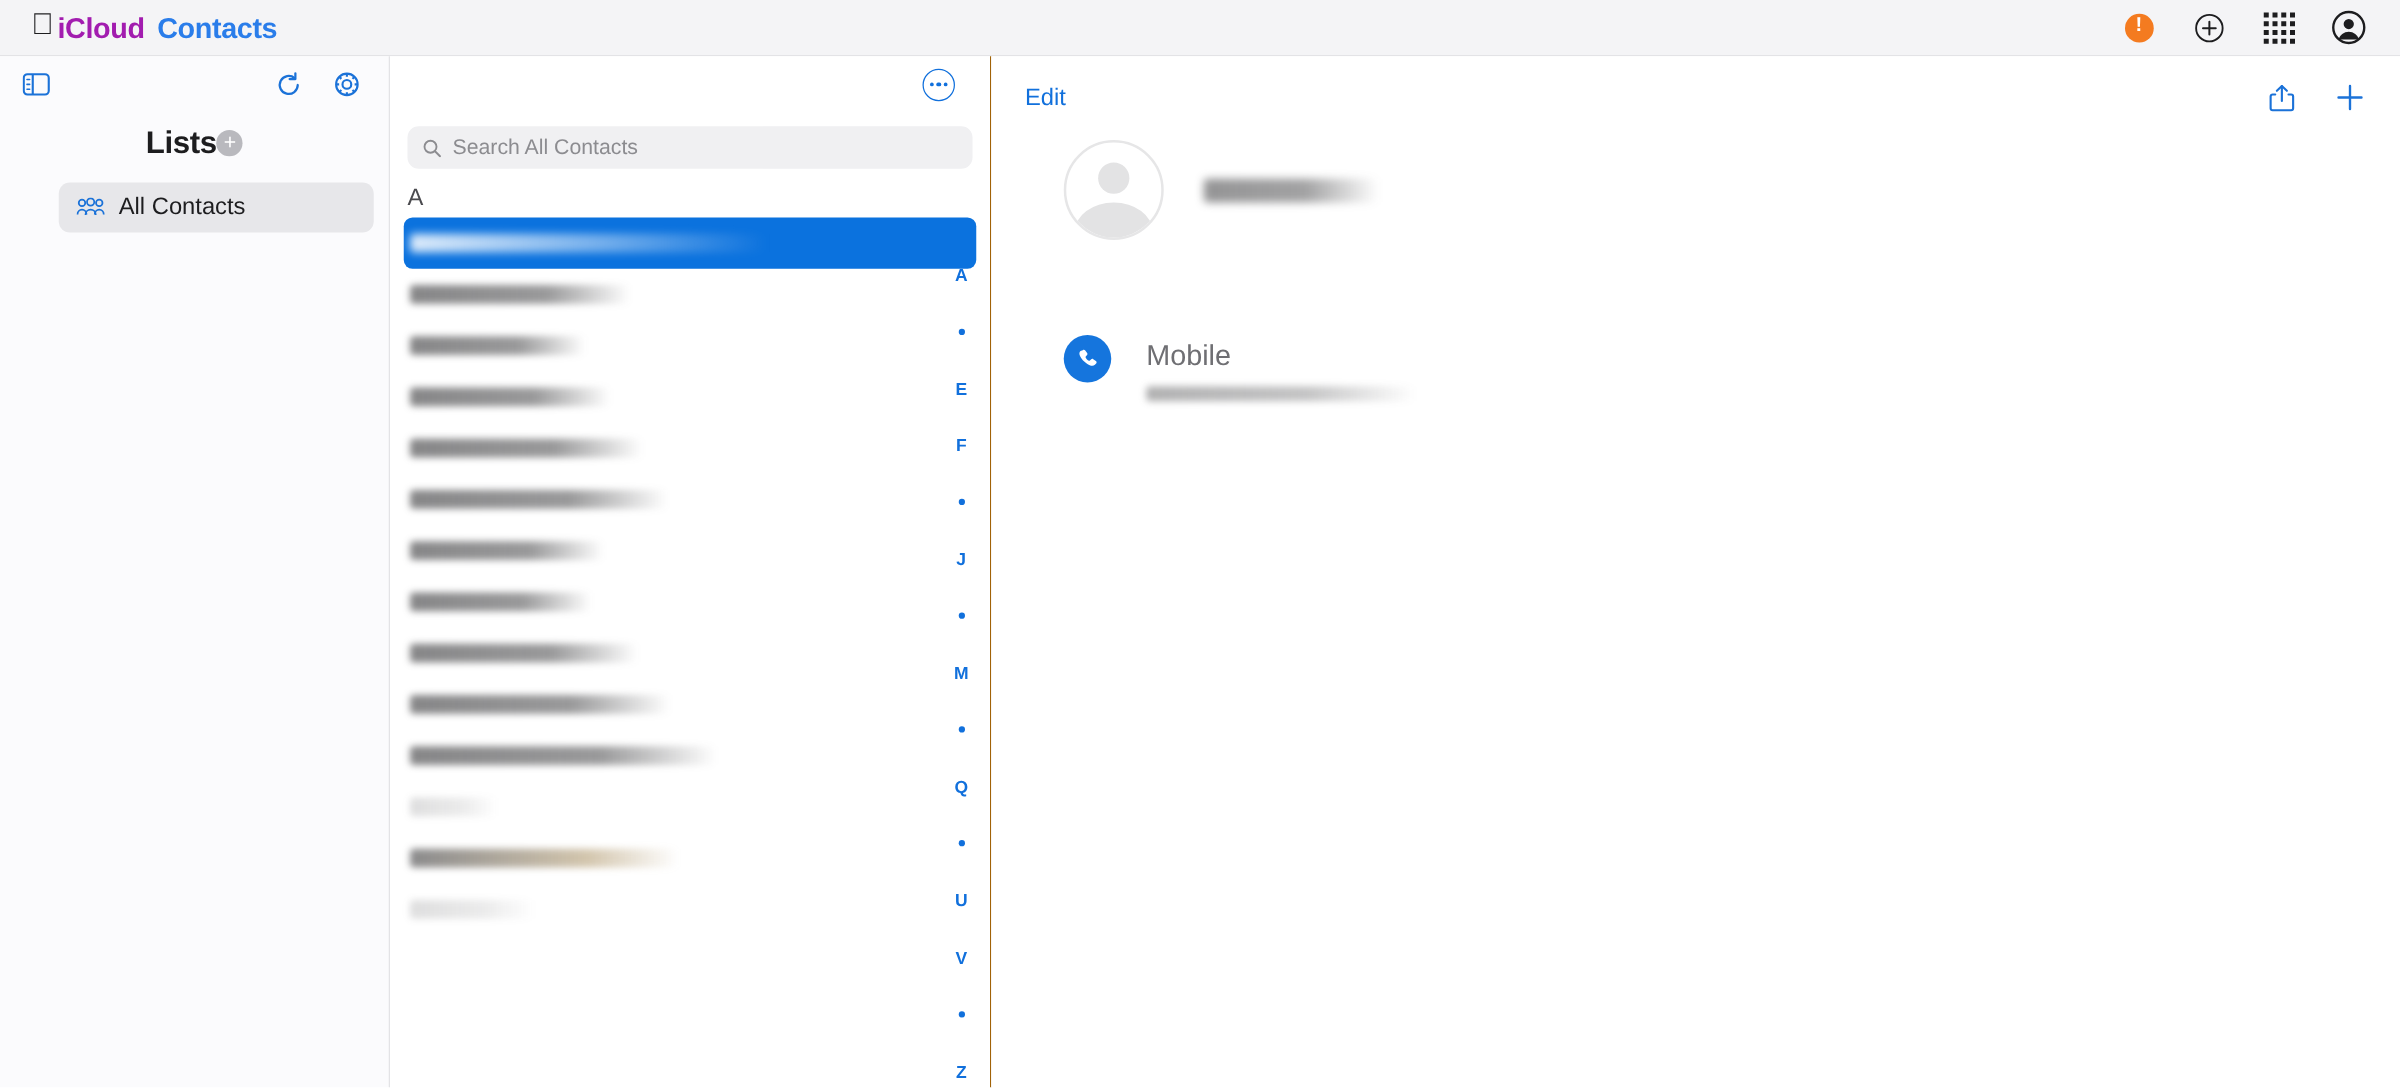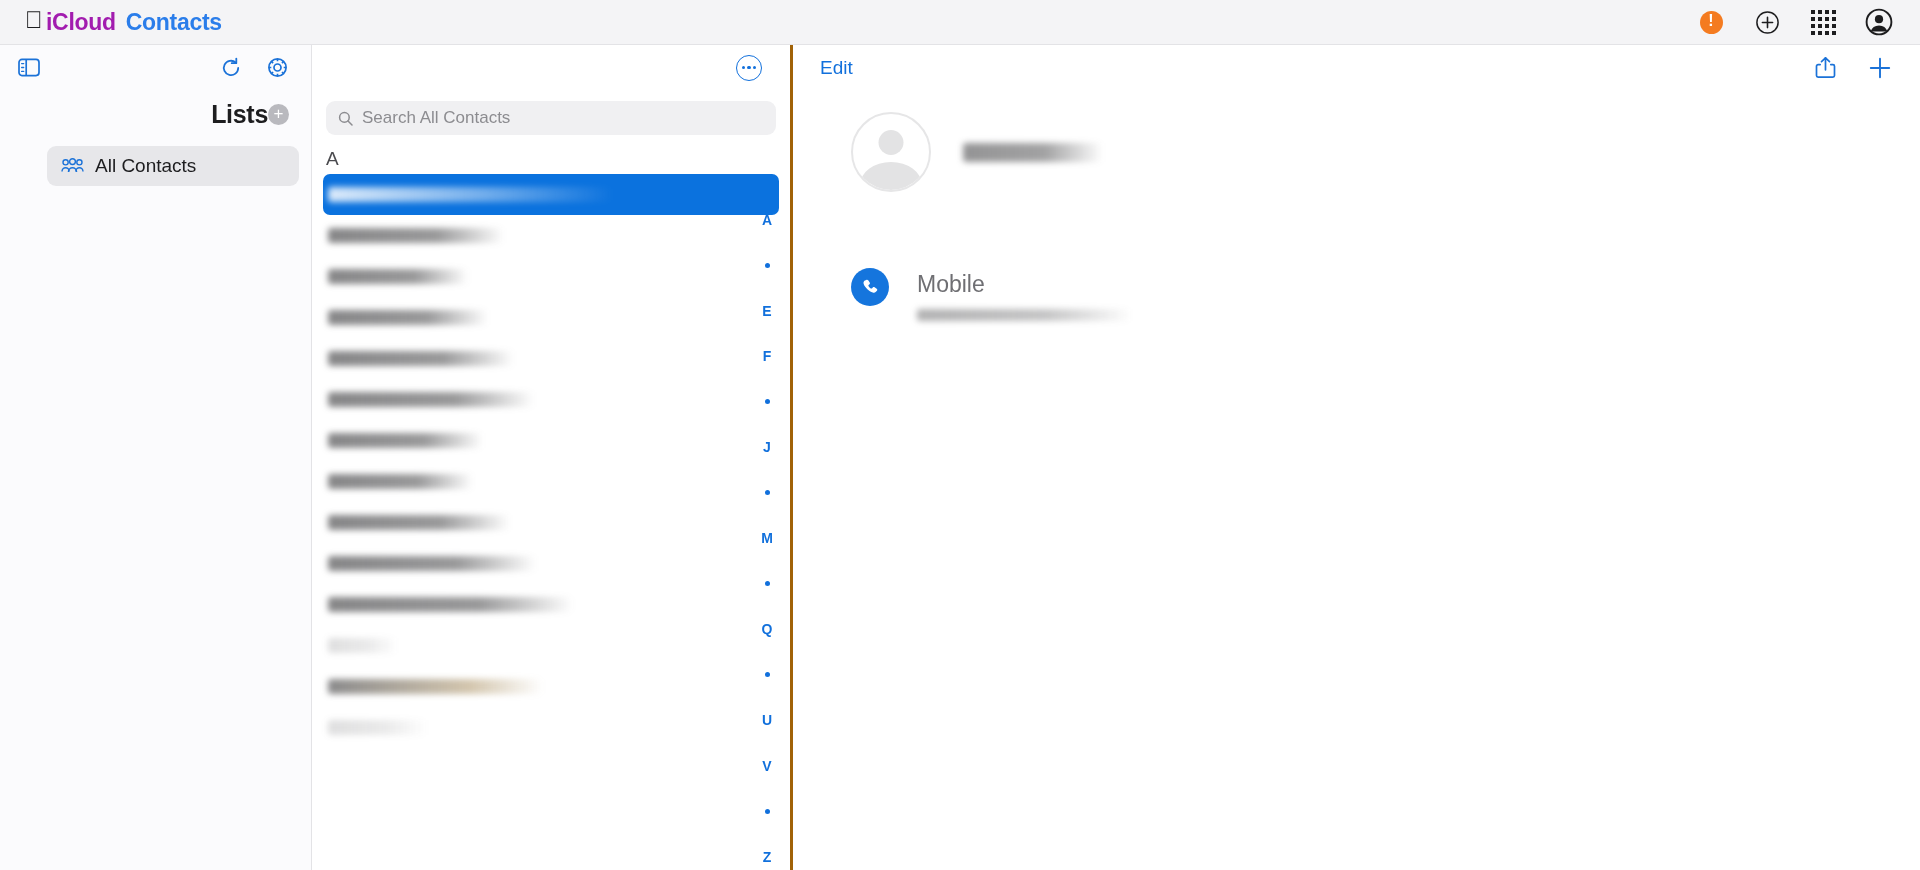--- a/index.html
+++ b/index.html
@@ -69,21 +69,21 @@
     position: relative;
   }
   .sidebar-toolbar {
     height: 45px; display: flex; align-items: center;
     justify-content: space-between; padding: 0 22px 0 18px;
   }
   .sb-right { display: flex; align-items: center; gap: 24px; }
   .sb-ico { cursor: pointer; display: flex; align-items: center; justify-content: center; }
 
   .lists-header {
-    display: flex; align-items: center; justify-content: flex-end;
+    display: flex; align-items: center; justify-content: center;
     padding: 10px 22px 0 22px;
   }
   .lists-title { font-size: 25px; font-weight: 700; color: #1d1d1f; letter-spacing: -0.3px; }
   .add-list-btn {
     width: 21px; height: 21px; border-radius: 50%;
     background: #b9b9be; display: flex; align-items: center; justify-content: center;
     cursor: pointer;
   }
   .add-list-btn .pl { color: #fff; font-size: 17px; line-height: 1; font-weight: 400; position: relative; top: -1px; }
 
@@ -92,21 +92,21 @@
     height: 40px; border-radius: 9px;
     display: flex; align-items: center; gap: 11px;
     padding: 0 14px; cursor: pointer;
   }
   .list-item.selected { background: #e7e7ea; margin-left: 47px; }
   .list-item-label { font-size: 19px; color: #1d1d1f; }
 
   
   .listpane {
     width: 481px; flex: 0 0 481px; height: 825px;
-    background: #ffffff; border-right: 3px solid #a16207;
+    background: #ffffff; border-right: 1px solid #a16207;
     position: relative; overflow: hidden;
   }
   .listpane-toolbar {
     height: 45px; display: flex; align-items: center; justify-content: flex-end;
     padding-right: 28px; position: relative;
   }
   .more-btn {
     width: 26px; height: 26px; border-radius: 50%;
     border: 1.6px solid #1170dc; display: flex; align-items: center;
     justify-content: center; gap: 2.5px; cursor: pointer; background: #fff;
@@ -160,21 +160,21 @@
     width: 22px;
   }
   .alpha-index .ai.dot { font-size: 0; }
   .alpha-index .ai.dot::before {
     content: ""; width: 5px; height: 5px; border-radius: 50%; background: #1170dc; display: block;
   }
 
   
   .detail { flex: 1 1 auto; height: 825px; background: #ffffff; position: relative; }
   .detail-toolbar {
-    height: 45px; display: flex; align-items: center;
+    height: 45px; display: flex; align-items: flex-end;
     justify-content: space-between; padding: 0 28px 0 27px;
   }
   .edit-link { font-size: 19px; color: #1170dc; cursor: pointer; }
   .detail-actions { display: flex; align-items: center; gap: 32px; }
 
   .contact-head { display: flex; align-items: center; gap: 32px; padding: 22px 0 0 58px; }
   .avatar-ph {
     width: 80px; height: 80px; border-radius: 50%;
     background: #ffffff; border: 2px solid #e6e6e7;
     position: relative; overflow: hidden; flex: 0 0 80px;

